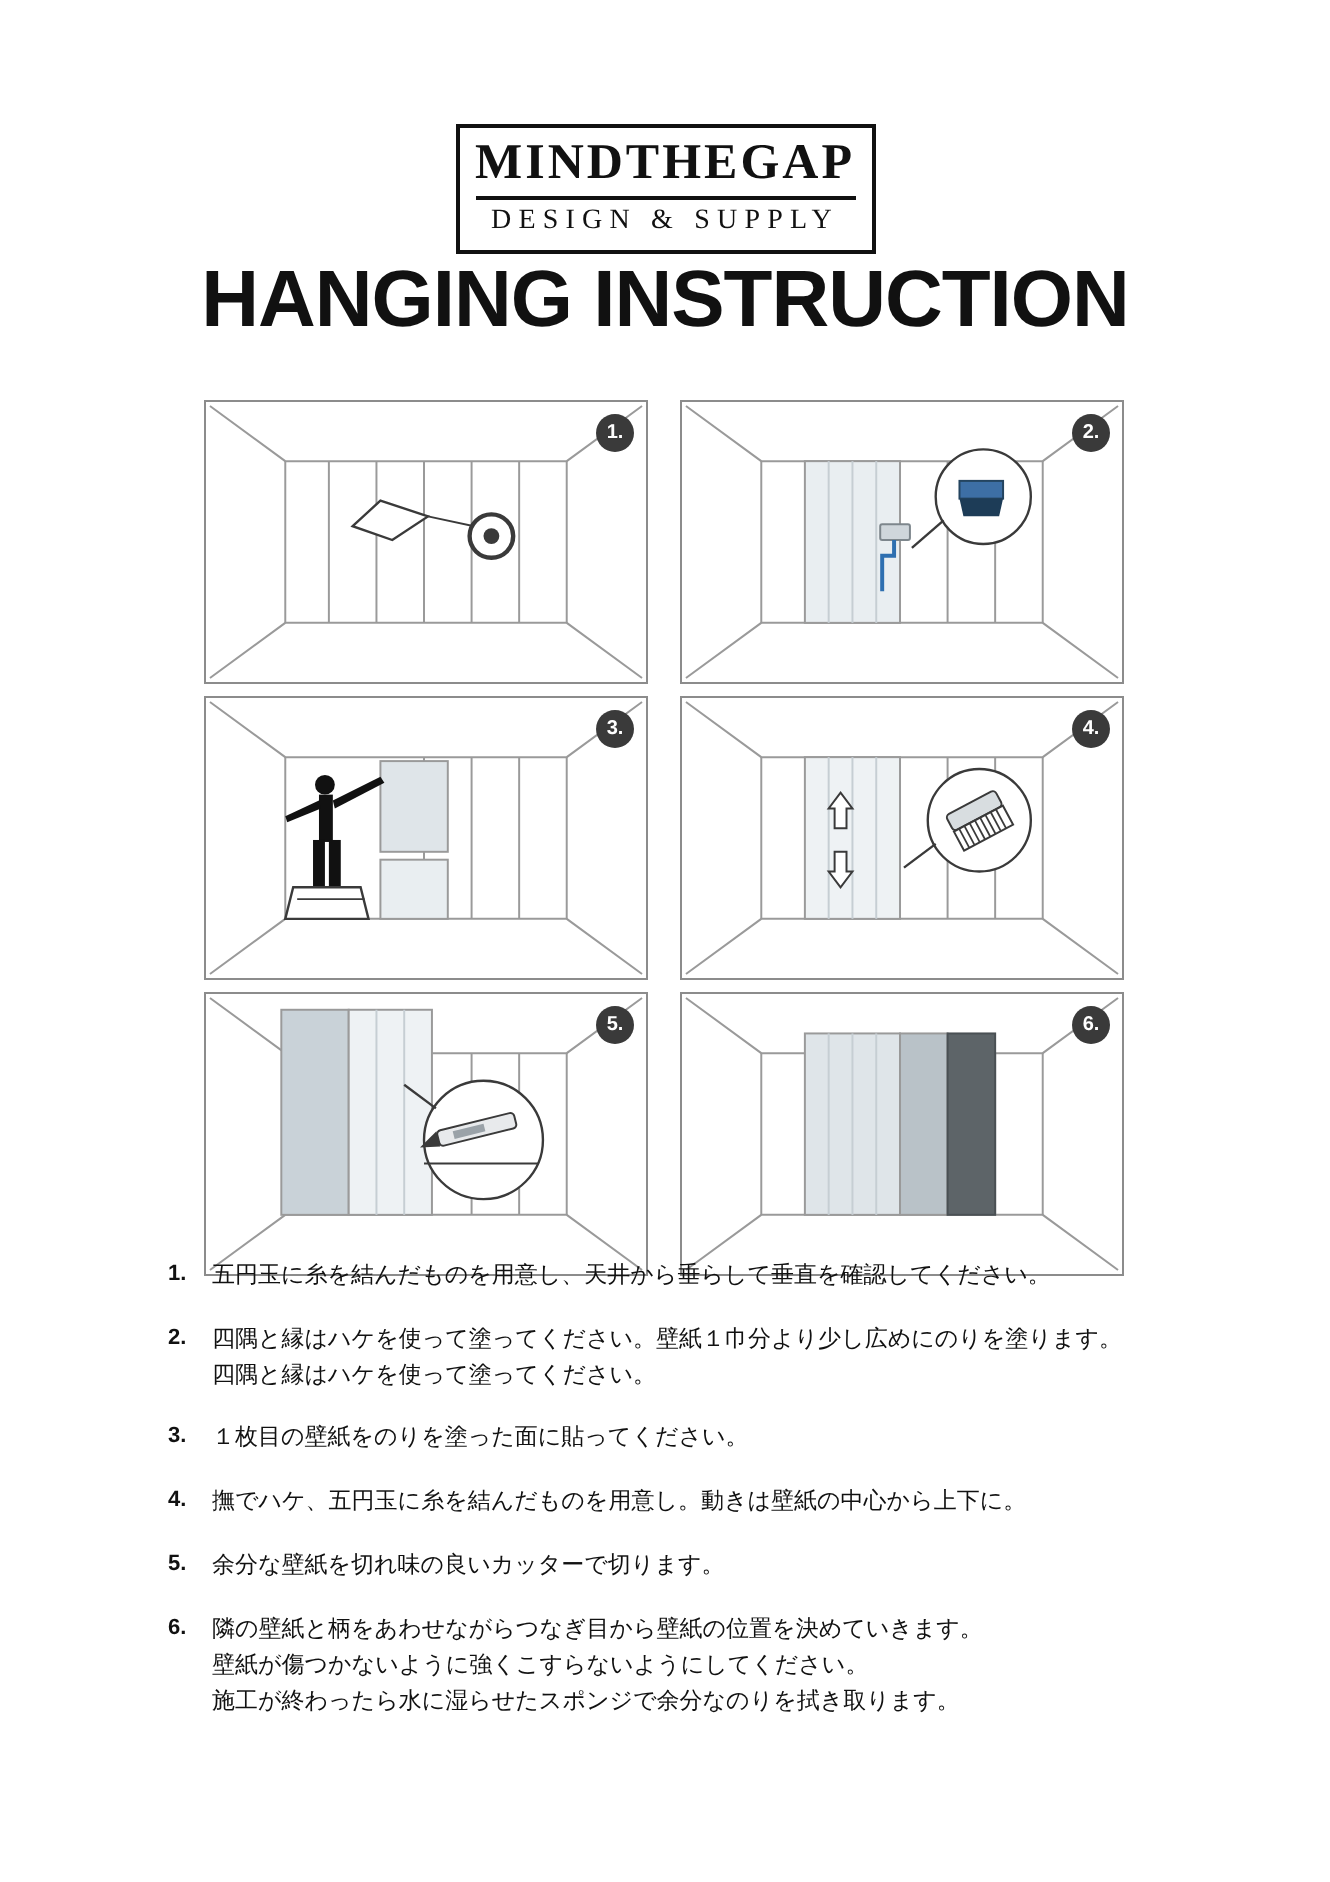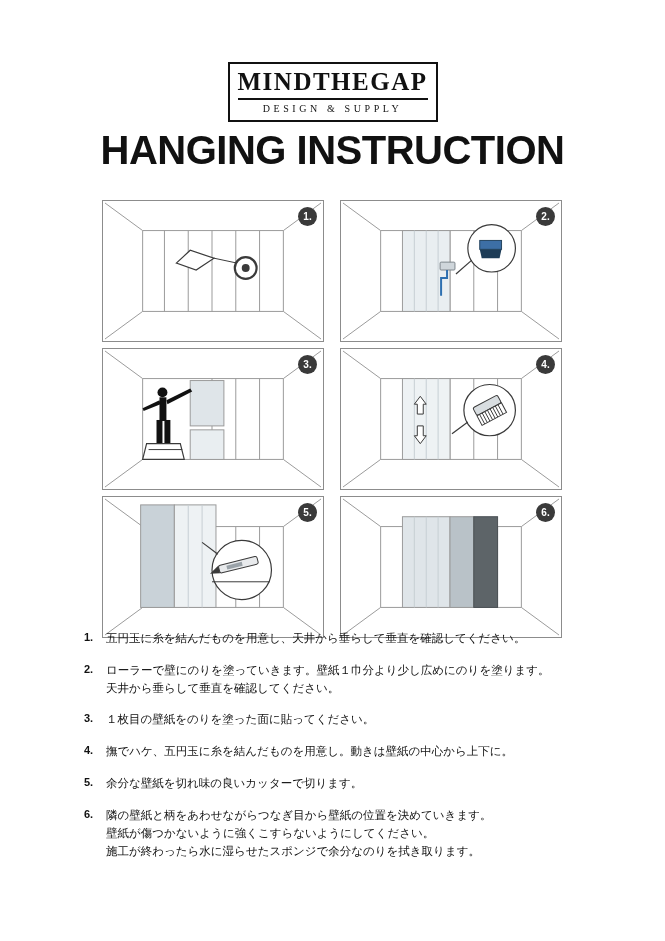--- a/index.html
+++ b/index.html
@@ -46,21 +46,21 @@
     color: #111;
     white-space: nowrap;
   }
   .logo-rule {
     height: 2px;
     background: #111;
     margin: 4px 0 3px 0;
   }
   .logo-sub {
     font-family: "Liberation Serif", serif;
-    font-size: 10px;
+    font-size: 14px;
     letter-spacing: 3.6px;
     color: #111;
     white-space: nowrap;
   }
 
   
   .title {
     position: absolute;
     top: 128px;
     left: 0; right: 0;
@@ -322,22 +322,22 @@
     <div class="step">
       <div class="step-num">1.</div>
       <div class="step-lines">
         <div class="step-line">五円玉に糸を結んだものを用意し、天井から垂らして垂直を確認してください。</div>
       </div>
     </div>
 
     <div class="step">
       <div class="step-num">2.</div>
       <div class="step-lines">
-        <div class="step-line">ローラーで壁にのりを塗っていきます。壁紙１巾分より少し広めにのりを塗ります。</div>
-        <div class="step-line">天井から垂らして垂直を確認してください。</div>
+        <div class="step-line">四隅と縁はハケを使って塗ってください。壁紙１巾分より少し広めにのりを塗ります。</div>
+        <div class="step-line">四隅と縁はハケを使って塗ってください。</div>
       </div>
     </div>
 
     <div class="step">
       <div class="step-num">3.</div>
       <div class="step-lines">
         <div class="step-line">１枚目の壁紙をのりを塗った面に貼ってください。</div>
       </div>
     </div>
 

